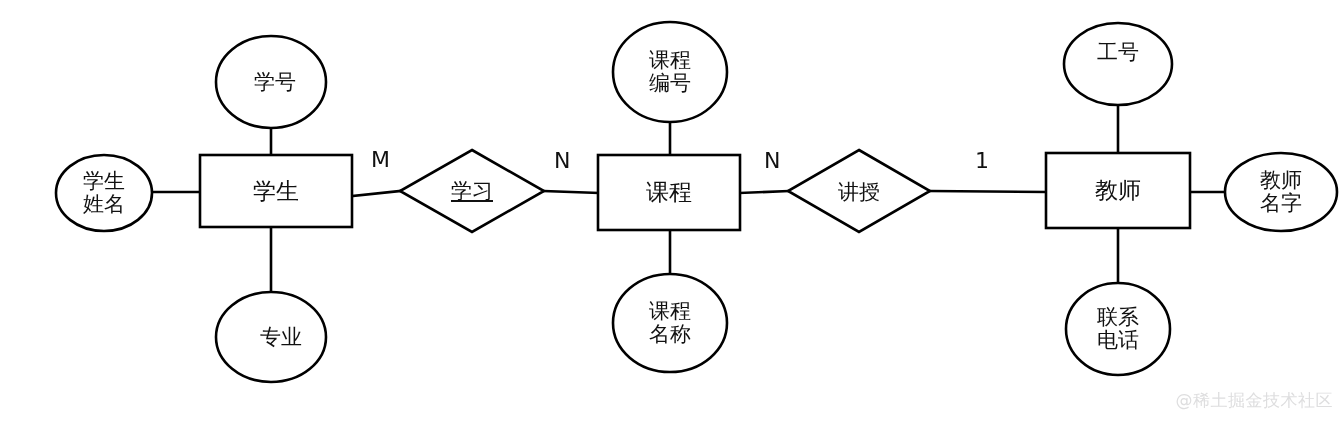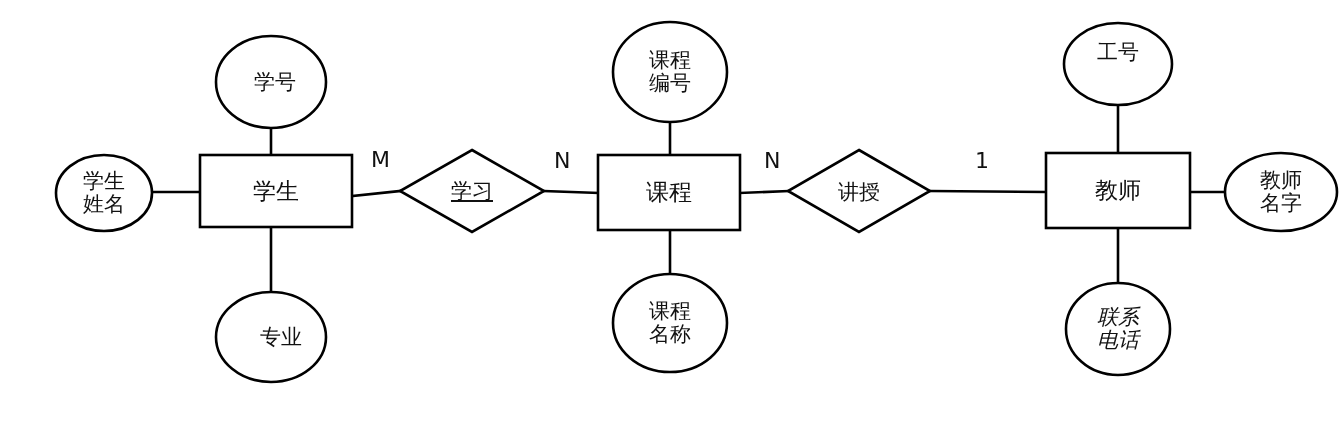--- a/index.html
+++ b/index.html
@@ -118,21 +118,22 @@
       <div class="node-label attr-label" style="left: 56px; top: 155px; width: 96px; height: 76px;">学生
 姓名</div>
       <div class="node-label attr-label" style="left: 226px; top: 292px; width: 110px; height: 90px;">专业</div>
       <div class="node-label attr-label" style="left: 613px; top: 22px; width: 114px; height: 100px;">课程
 编号</div>
       <div class="node-label attr-label" style="left: 613px; top: 274px; width: 114px; height: 98px;">课程
 名称</div>
       <div class="node-label attr-label" style="left: 1064px; top: 11px; width: 108px; height: 82px;">工号</div>
       <div class="node-label attr-label" style="left: 1225px; top: 153px; width: 112px; height: 78px;">教师
 名字</div>
-      <div class="node-label attr-label" style="left: 1066px; top: 283px; width: 104px; height: 92px; font-style: italic;">联系
+      <div class="node-label attr-label" style="left: 1066px; top: 283px; width: 104px; height: 92px;">联系
 电话</div>
       <div class="card-label" style="left: 371px; top: 147px;">M</div>
       <div class="card-label" style="left: 554px; top: 148px;">N</div>
       <div class="card-label" style="left: 764px; top: 148px;">N</div>
       <div class="card-label" style="left: 975px; top: 148px;">1</div>
     </div>
 
+  <div class="watermark">@稀土掘金技术社区</div>
 </div>
 
 </body></html>

